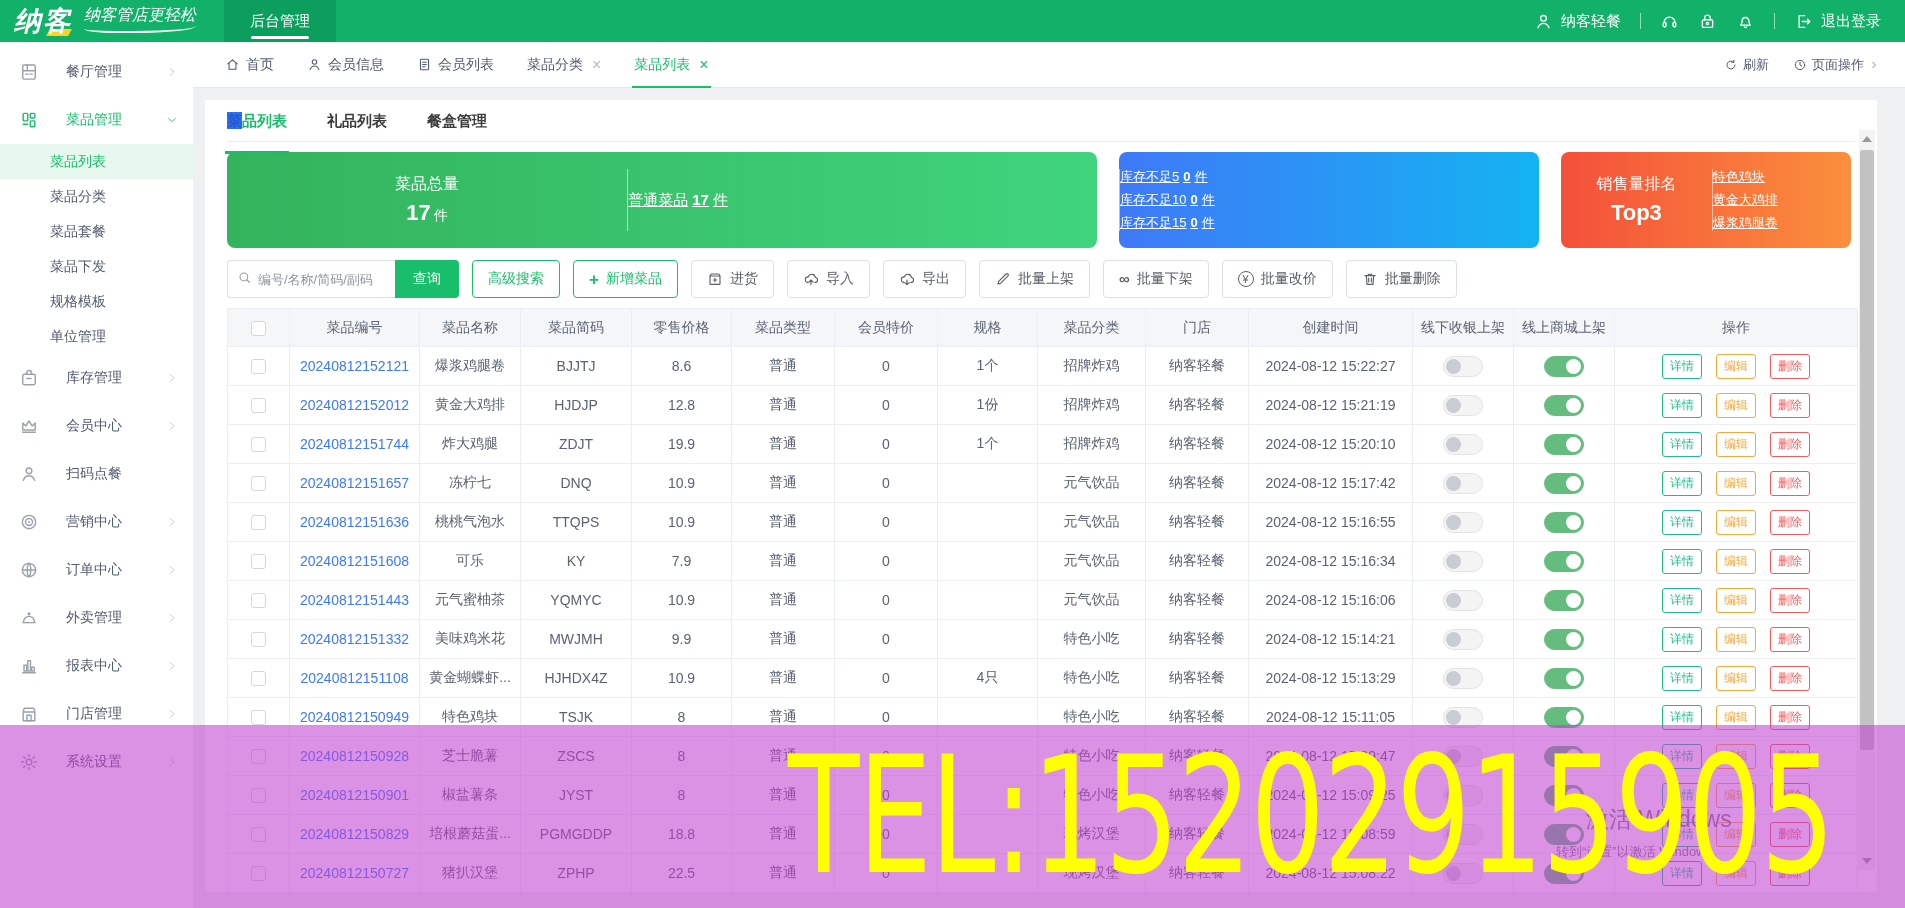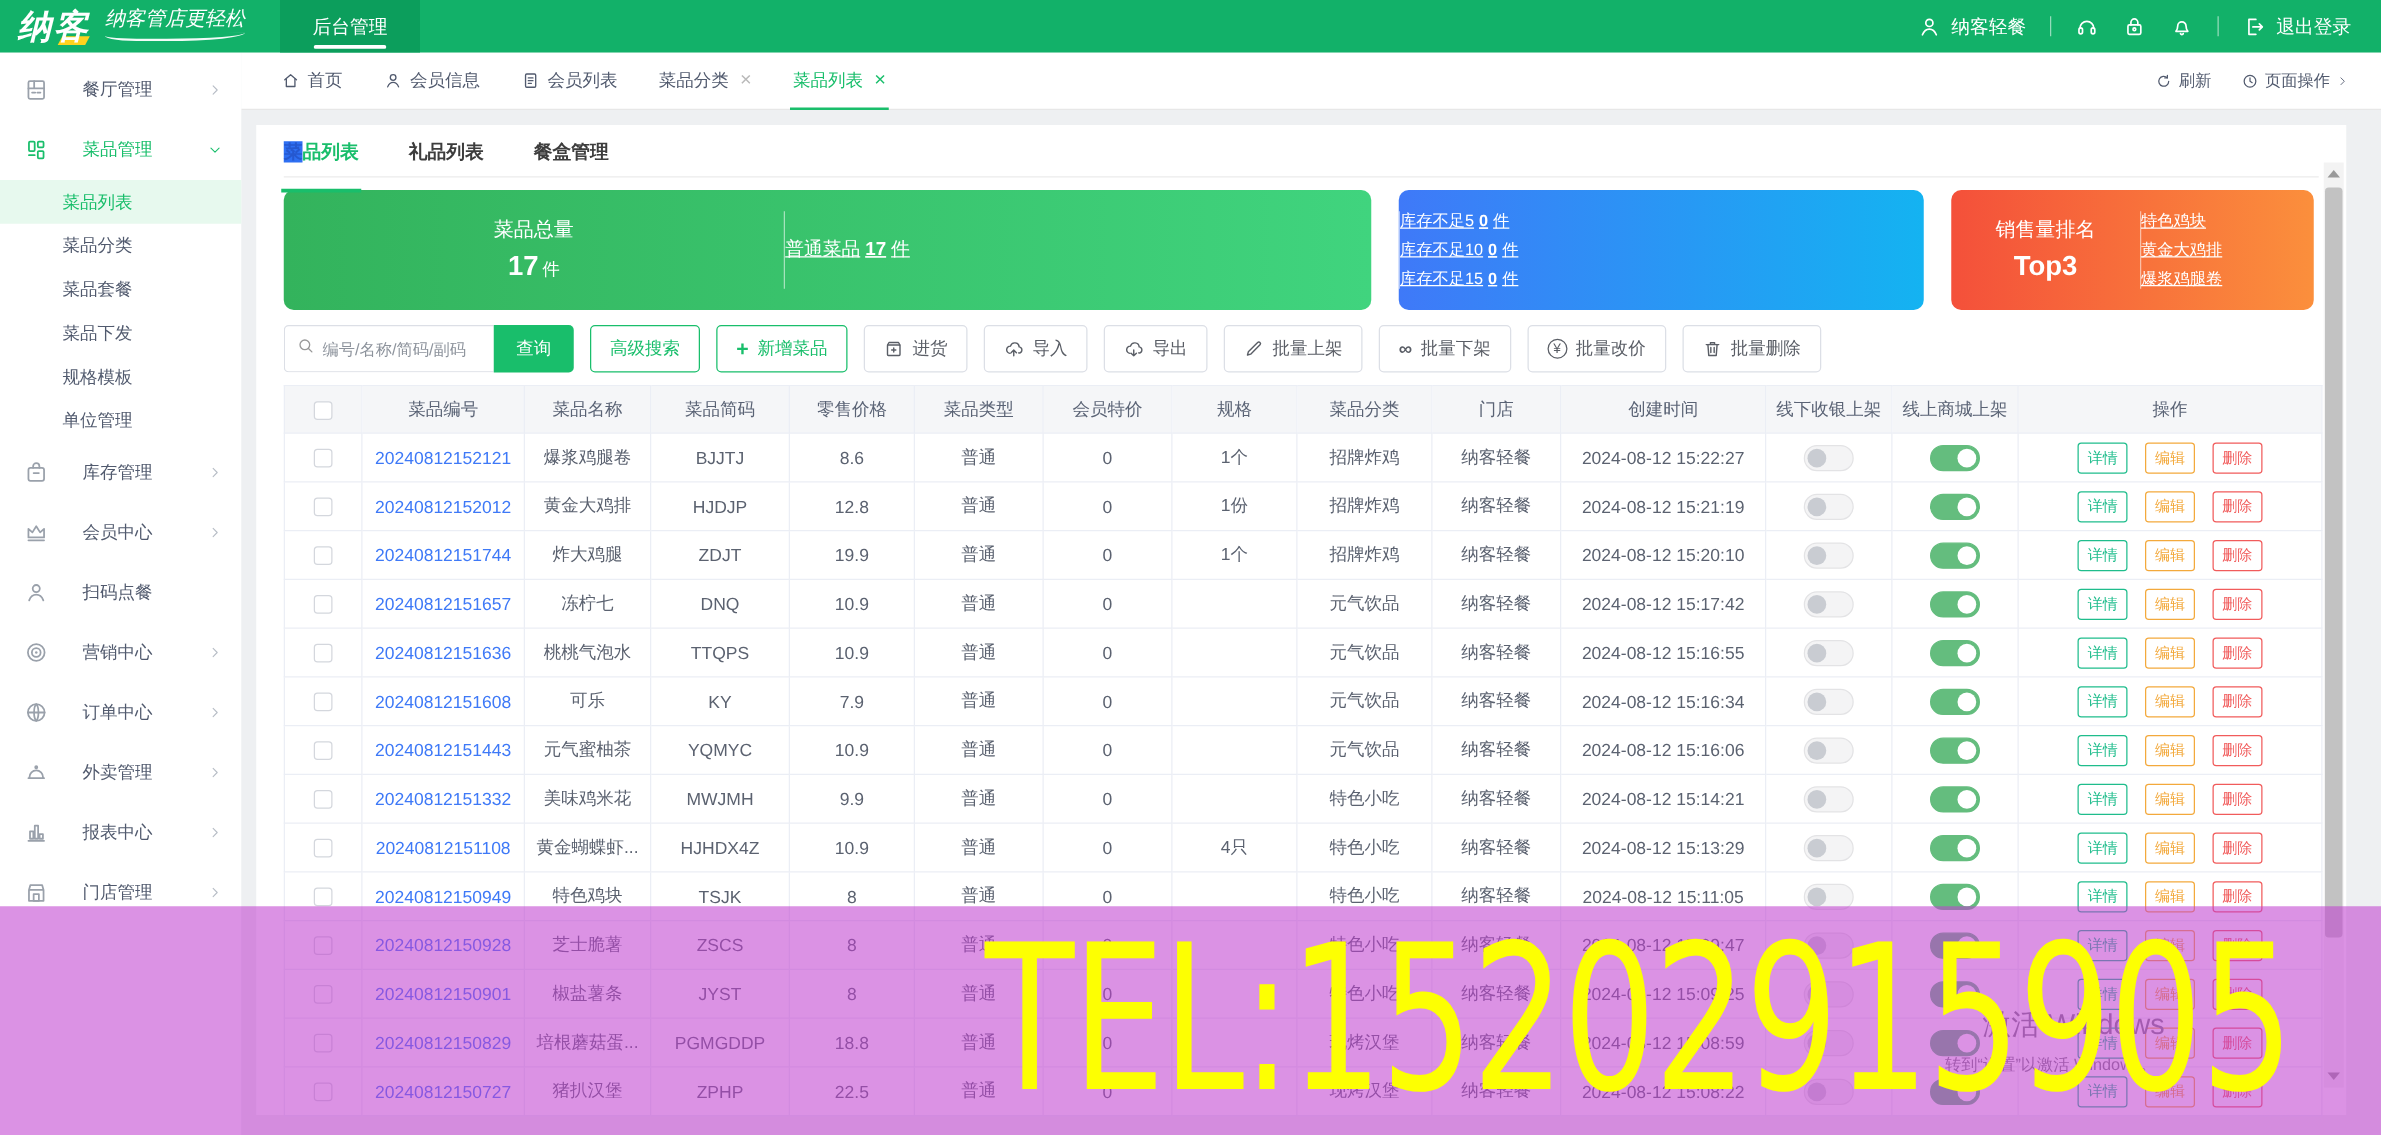--- a/index.html
+++ b/index.html
@@ -374,20 +374,37 @@
           <span class="s-label">门店管理</span>
           <span class="s-chev">
             <svg viewBox="0 0 24 24" fill="none" stroke="currentColor" stroke-width="1.7" stroke-linecap="round" stroke-linejoin="round">
               <path d="M9 5.5l6.5 6.5L9 18.5"></path>
             </svg>
           </span>
         </div>
 
       </div>
 
+      <div>
+        <div class="s-item">
+          <span class="s-icn">
+            <svg viewBox="0 0 24 24" fill="none" stroke="currentColor" stroke-width="1.7" stroke-linecap="round" stroke-linejoin="round">
+              <circle cx="12" cy="12" r="3.4"></circle>
+              <path d="M12 3v2.4M12 18.6V21M3 12h2.4M18.6 12H21M5.6 5.6l1.7 1.7M16.7 16.7l1.7 1.7M18.4 5.6l-1.7 1.7M7.3 16.7l-1.7 1.7"></path>
+            </svg>
+          </span>
+          <span class="s-label">系统设置</span>
+          <span class="s-chev">
+            <svg viewBox="0 0 24 24" fill="none" stroke="currentColor" stroke-width="1.7" stroke-linecap="round" stroke-linejoin="round">
+              <path d="M9 5.5l6.5 6.5L9 18.5"></path>
+            </svg>
+          </span>
+        </div>
+
+      </div>
     </div>
 
   <div class="main">
 
     <div class="tabbar">
       <div style="display:flex">
 
           <div class="tab">
             <span class="t-icn">
               <svg viewBox="0 0 24 24" fill="none" stroke="currentColor" stroke-width="1.7" stroke-linecap="round" stroke-linejoin="round">

